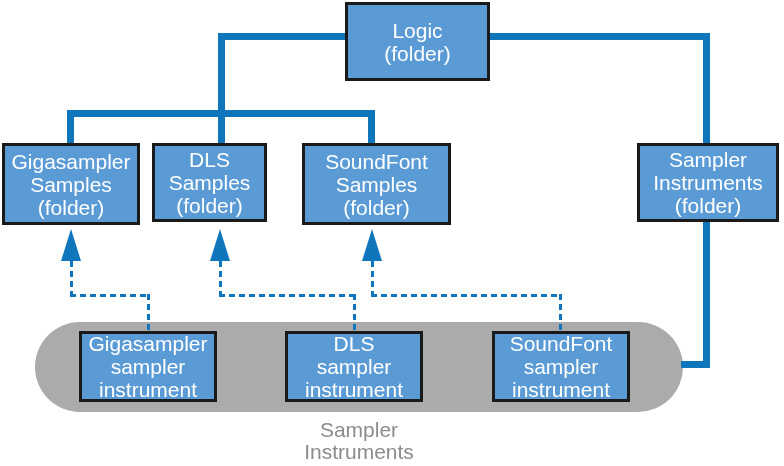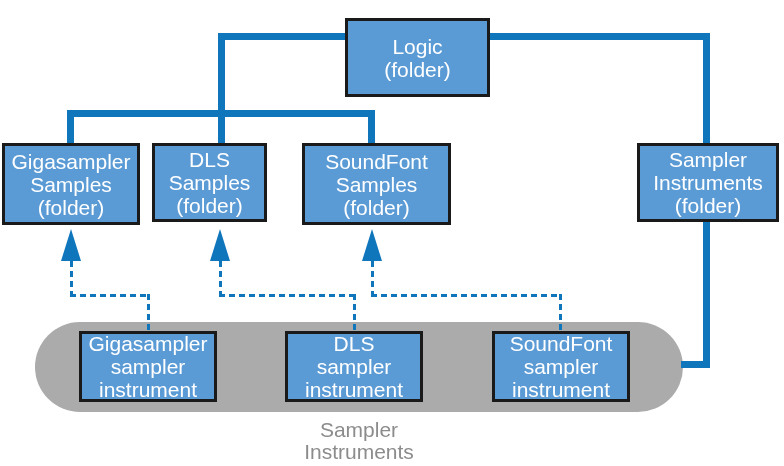--- a/index.html
+++ b/index.html
@@ -94,21 +94,21 @@
   <div class="arrowhead" style="left:210px; top:229px;"></div>
   <div class="dash-v" style="left:219px; top:261px; height:34px;"></div>
   <div class="dash-h" style="left:219px; top:294px; width:136px;"></div>
   <div class="dash-v" style="left:353px; top:294px; height:37px;"></div>
 
   <div class="arrowhead" style="left:362px; top:229px;"></div>
   <div class="dash-v" style="left:371px; top:261px; height:34px;"></div>
   <div class="dash-h" style="left:371px; top:294px; width:190px;"></div>
   <div class="dash-v" style="left:559px; top:294px; height:37px;"></div>
 
-  <div class="node" style="left:345px; top:2px; width:145px; height:79px;margin-top:16px;">Logic
+  <div class="node" style="left:345px; top:2px; width:145px; height:79px;">Logic
 (folder)</div>
 
   <div class="node" style="left:2px; top:143px; width:138px; height:82px;">Gigasampler
 Samples
 (folder)</div>
 
   <div class="node" style="left:152px; top:143px; width:115px; height:79px;">DLS Samples
 (folder)</div>
 
   <div class="node" style="left:302px; top:143px; width:149px; height:82px;">SoundFont

